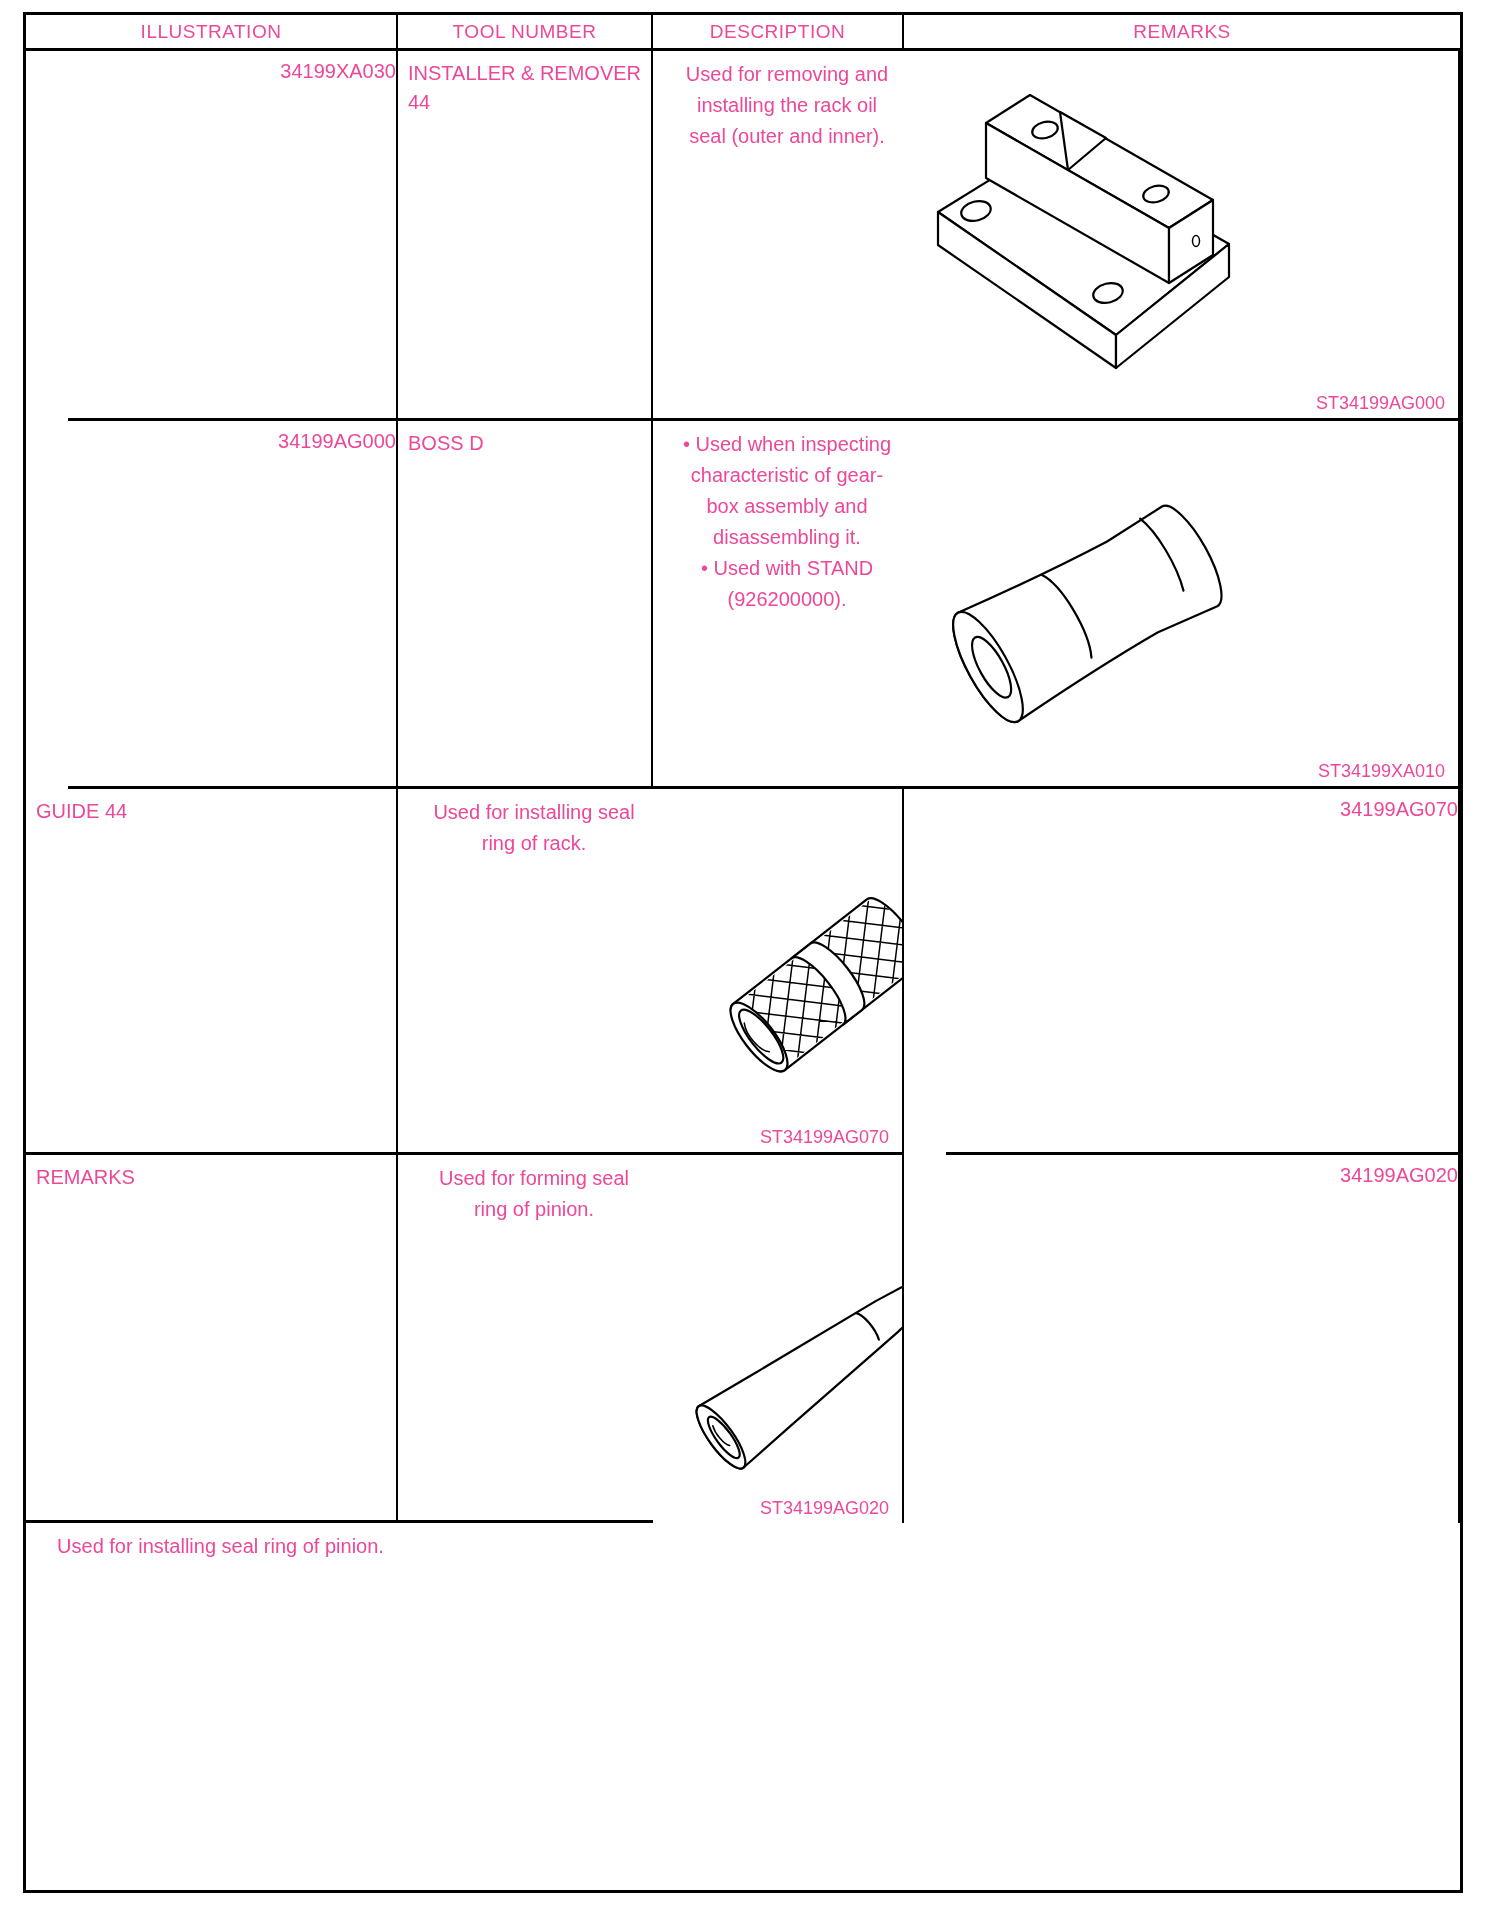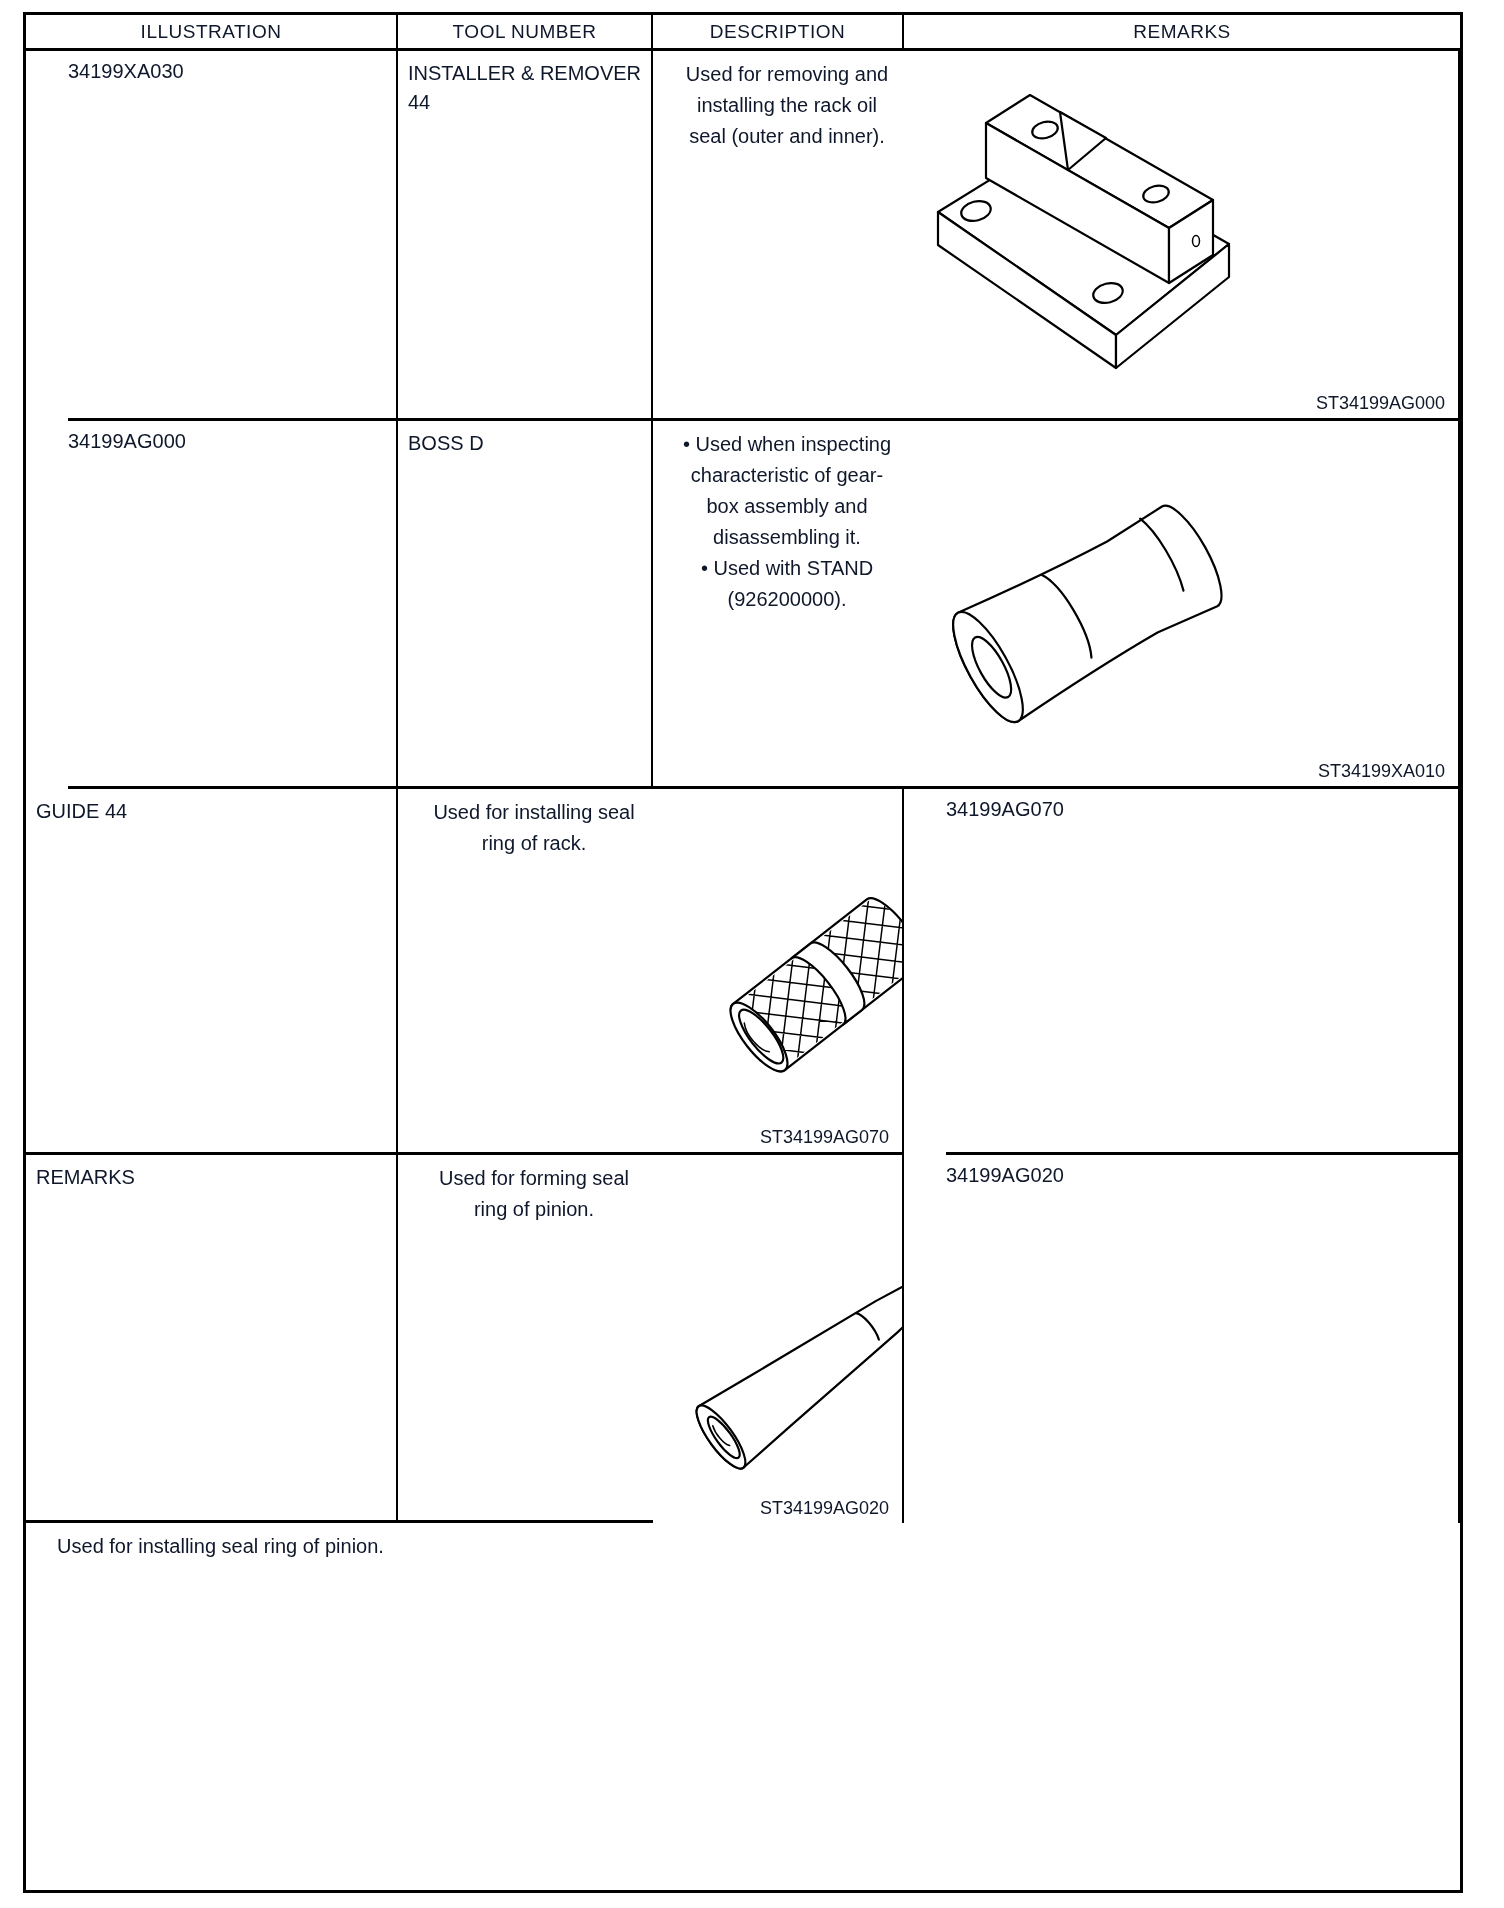--- a/index.html
+++ b/index.html
@@ -1,26 +1,26 @@
 <!DOCTYPE html>
 <html><head>
 <meta charset="utf-8">
 <style>
   html,body{margin:0;padding:0;background:#ffffff;}
   .page{position:relative;width:1504px;height:1908px;background:#ffffff;
-        font-family:"Liberation Sans",sans-serif;color:#0f172a;overflow:hidden;}
+        font-family:"Liberation Sans",sans-serif;color:#ec4899;overflow:hidden;}
   .tools-table{position:absolute;left:23px;top:12px;width:1440px;height:1881px;
         border:3px solid #000;box-sizing:border-box;display:grid;
         grid-template-columns:372px 255px 251px 1fr;
         grid-template-rows:36px 370px 368px 366px 368px auto;}
   .cell{position:relative;box-sizing:border-box;border-right:2px solid #000;border-bottom:3px solid #000;overflow:hidden;}
   .c4{border-right:none;text-align:center;}
   .r5{border-bottom:none;}
   .head{display:flex;align-items:center;justify-content:center;font-size:19px;letter-spacing:.5px;}
-  .toolnum{font-size:20px;text-align:left;padding-top:9px;margin-left:42px;}
+  .toolnum{font-size:20px;text-align:right;padding-top:9px;margin-left:42px;}
   .desc{font-size:20px;padding:8px 6px 0 10px;line-height:29px;}
   .remarks{font-size:20px;padding:8px 10px 0 27px;line-height:31px;}
   .remark-line{margin:0;}
   .caption{position:absolute;right:13px;bottom:4px;font-size:18px;}
   .illus svg{position:absolute;left:4px;}
   .draw{stroke:#000;stroke-width:2.2;stroke-linejoin:round;stroke-linecap:round;}
   .thin{stroke:#000;stroke-width:1.5;}
 </style>
 </head>
 <body>

